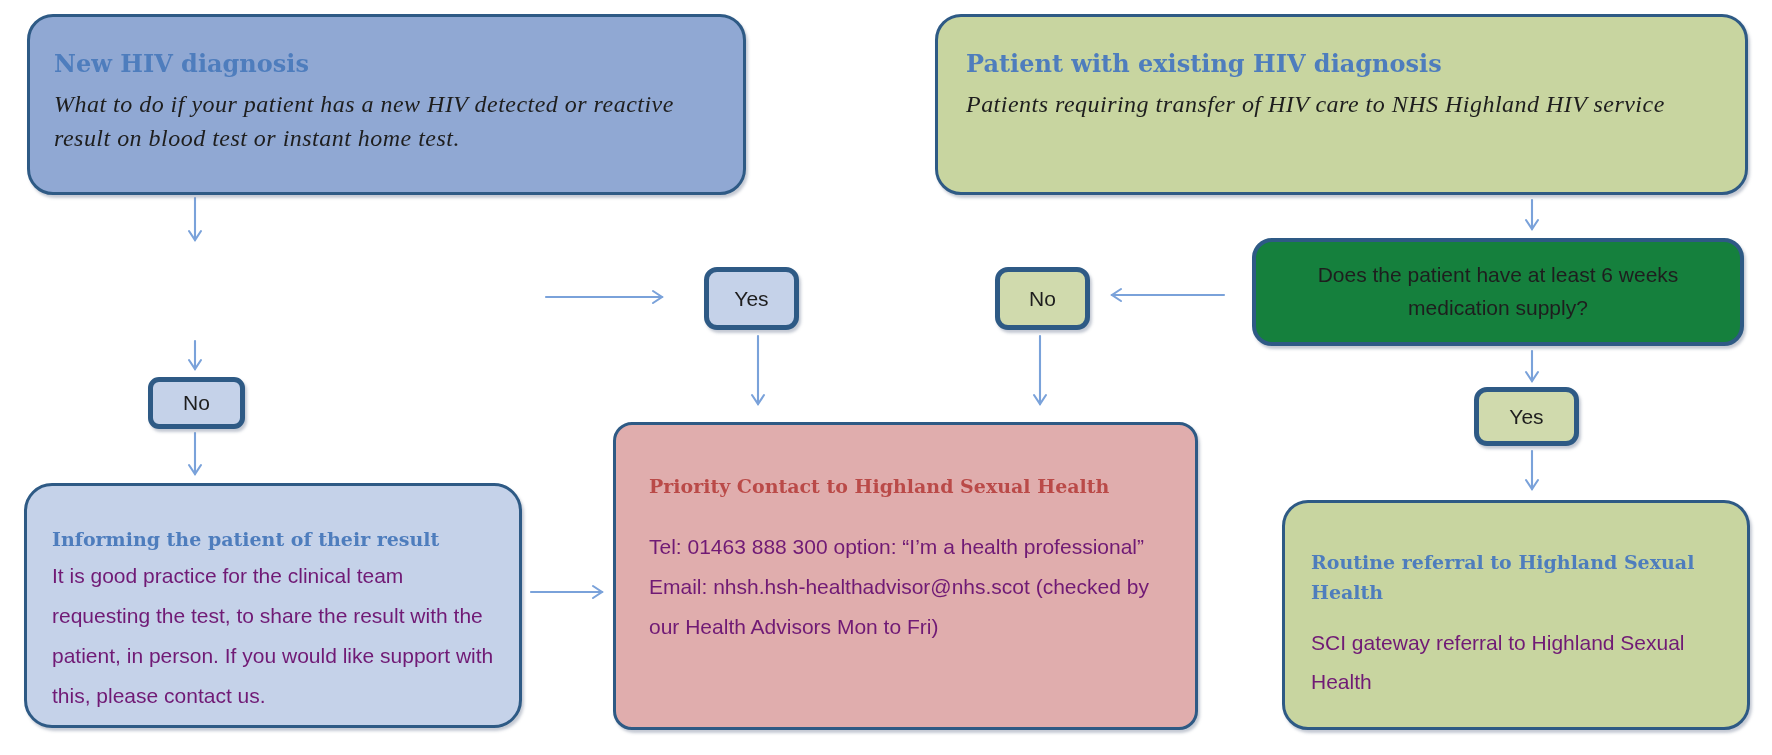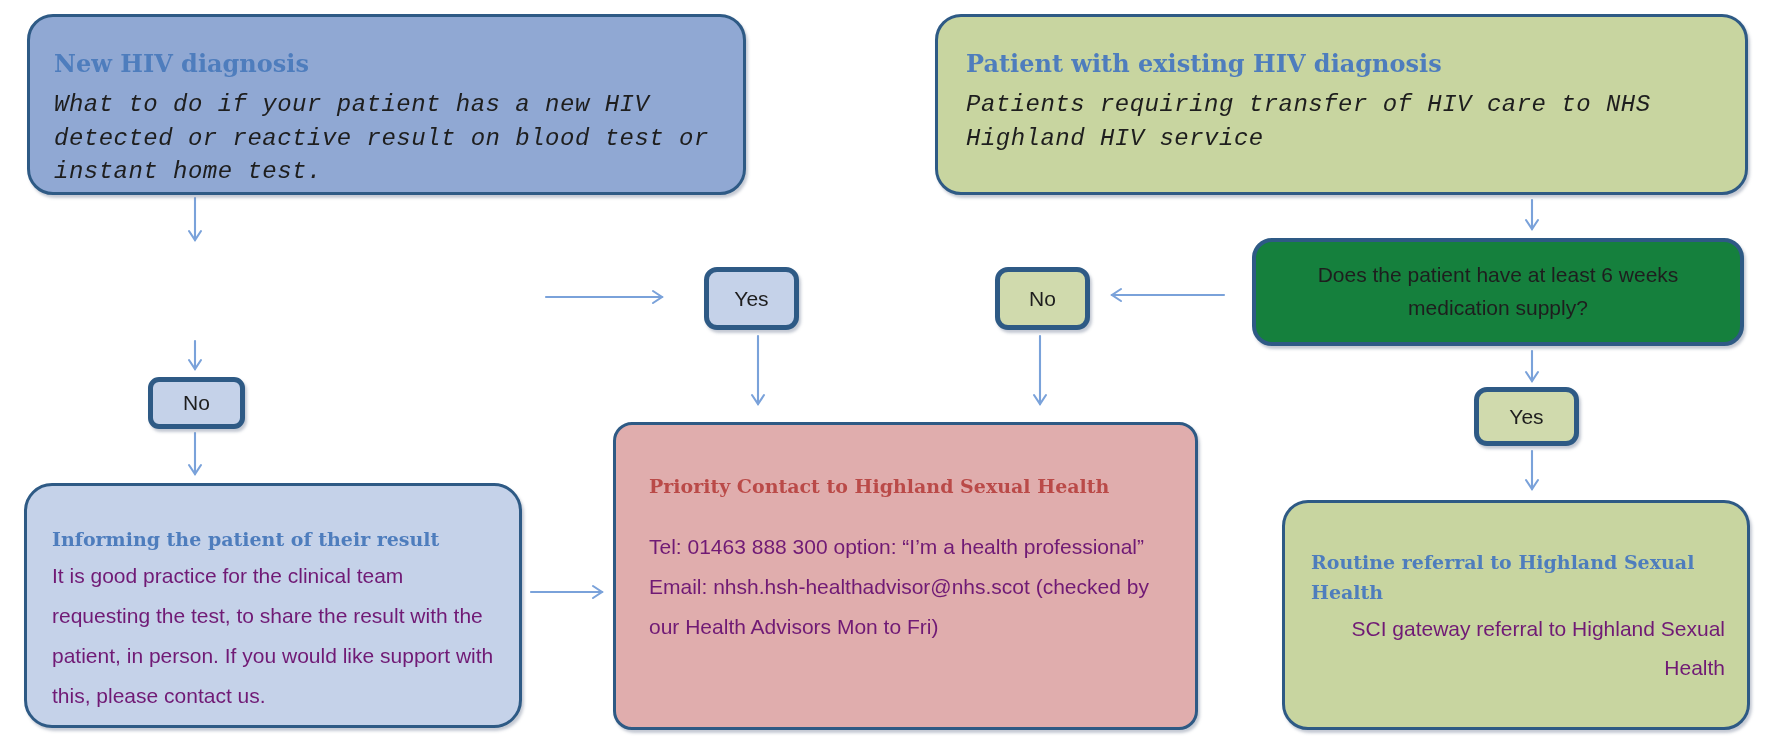--- a/index.html
+++ b/index.html
@@ -40,21 +40,21 @@
     font-size: 21px;
   }
   .box-title-lg {
     font-family: "DejaVu Serif", serif;
     font-weight: bold;
     font-size: 24px;
     color: #4E7DBD;
     margin-bottom: 10px;
   }
   .box-italic {
-    font-family: Liberation Mono, monospace;
+    font-family: Liberation Serif, serif;
     font-style: italic;
     font-size: 24px;
     line-height: 1.4;
     letter-spacing: .02em;
     color: #1e1e1e;
   }
   .box-title-sm {
     font-family: "DejaVu Serif", serif;
     font-weight: bold;
     font-size: 19px;
@@ -91,21 +91,21 @@
   #box-yes-green { left: 1474px; top: 387px; width: 105px; height: 59px; background: #D0DAAD; }
 
   #box-informing { left: 24px;   top: 483px; width: 498px; height: 245px; background: #C5D2E9; border-radius: 28px; padding: 38px 22px 0 25px; }
   #box-informing .box-title-sm { margin-bottom: 2px; }
 
   #box-priority  { left: 613px;  top: 422px; width: 585px; height: 308px; background: #E0ADAD; border-radius: 19px; padding: 46px 30px 0 33px; }
   #box-priority .box-title-sm { color: #BA4A48; }
   #box-priority .box-body { margin-top: 26px; max-width: 505px; }
 
   #box-routine   { left: 1282px; top: 500px; width: 468px; height: 230px; background: #C8D5A0; border-radius: 26px; padding: 44px 22px 0 26px; }
-  #box-routine .box-body { line-height: 1.85; margin-top: 2px; text-align: right; }
+  #box-routine .box-body { line-height: 1.85; margin-top: 16px; }
 </style>
 </head>
 <body>
 
 <div id="canvas">
 
   <svg id="arrow-layer" viewBox="0 0 1772 755">
     <defs>
       <marker id="ah" viewBox="-11 -9 22 18" refX="0" refY="0" markerWidth="22" markerHeight="18" orient="auto" markerUnits="userSpaceOnUse">
         <path d="M-9,-6 L0,0 L-9,6" fill="none" stroke="#7AA2DA" stroke-width="2.1" stroke-linecap="round"></path>

